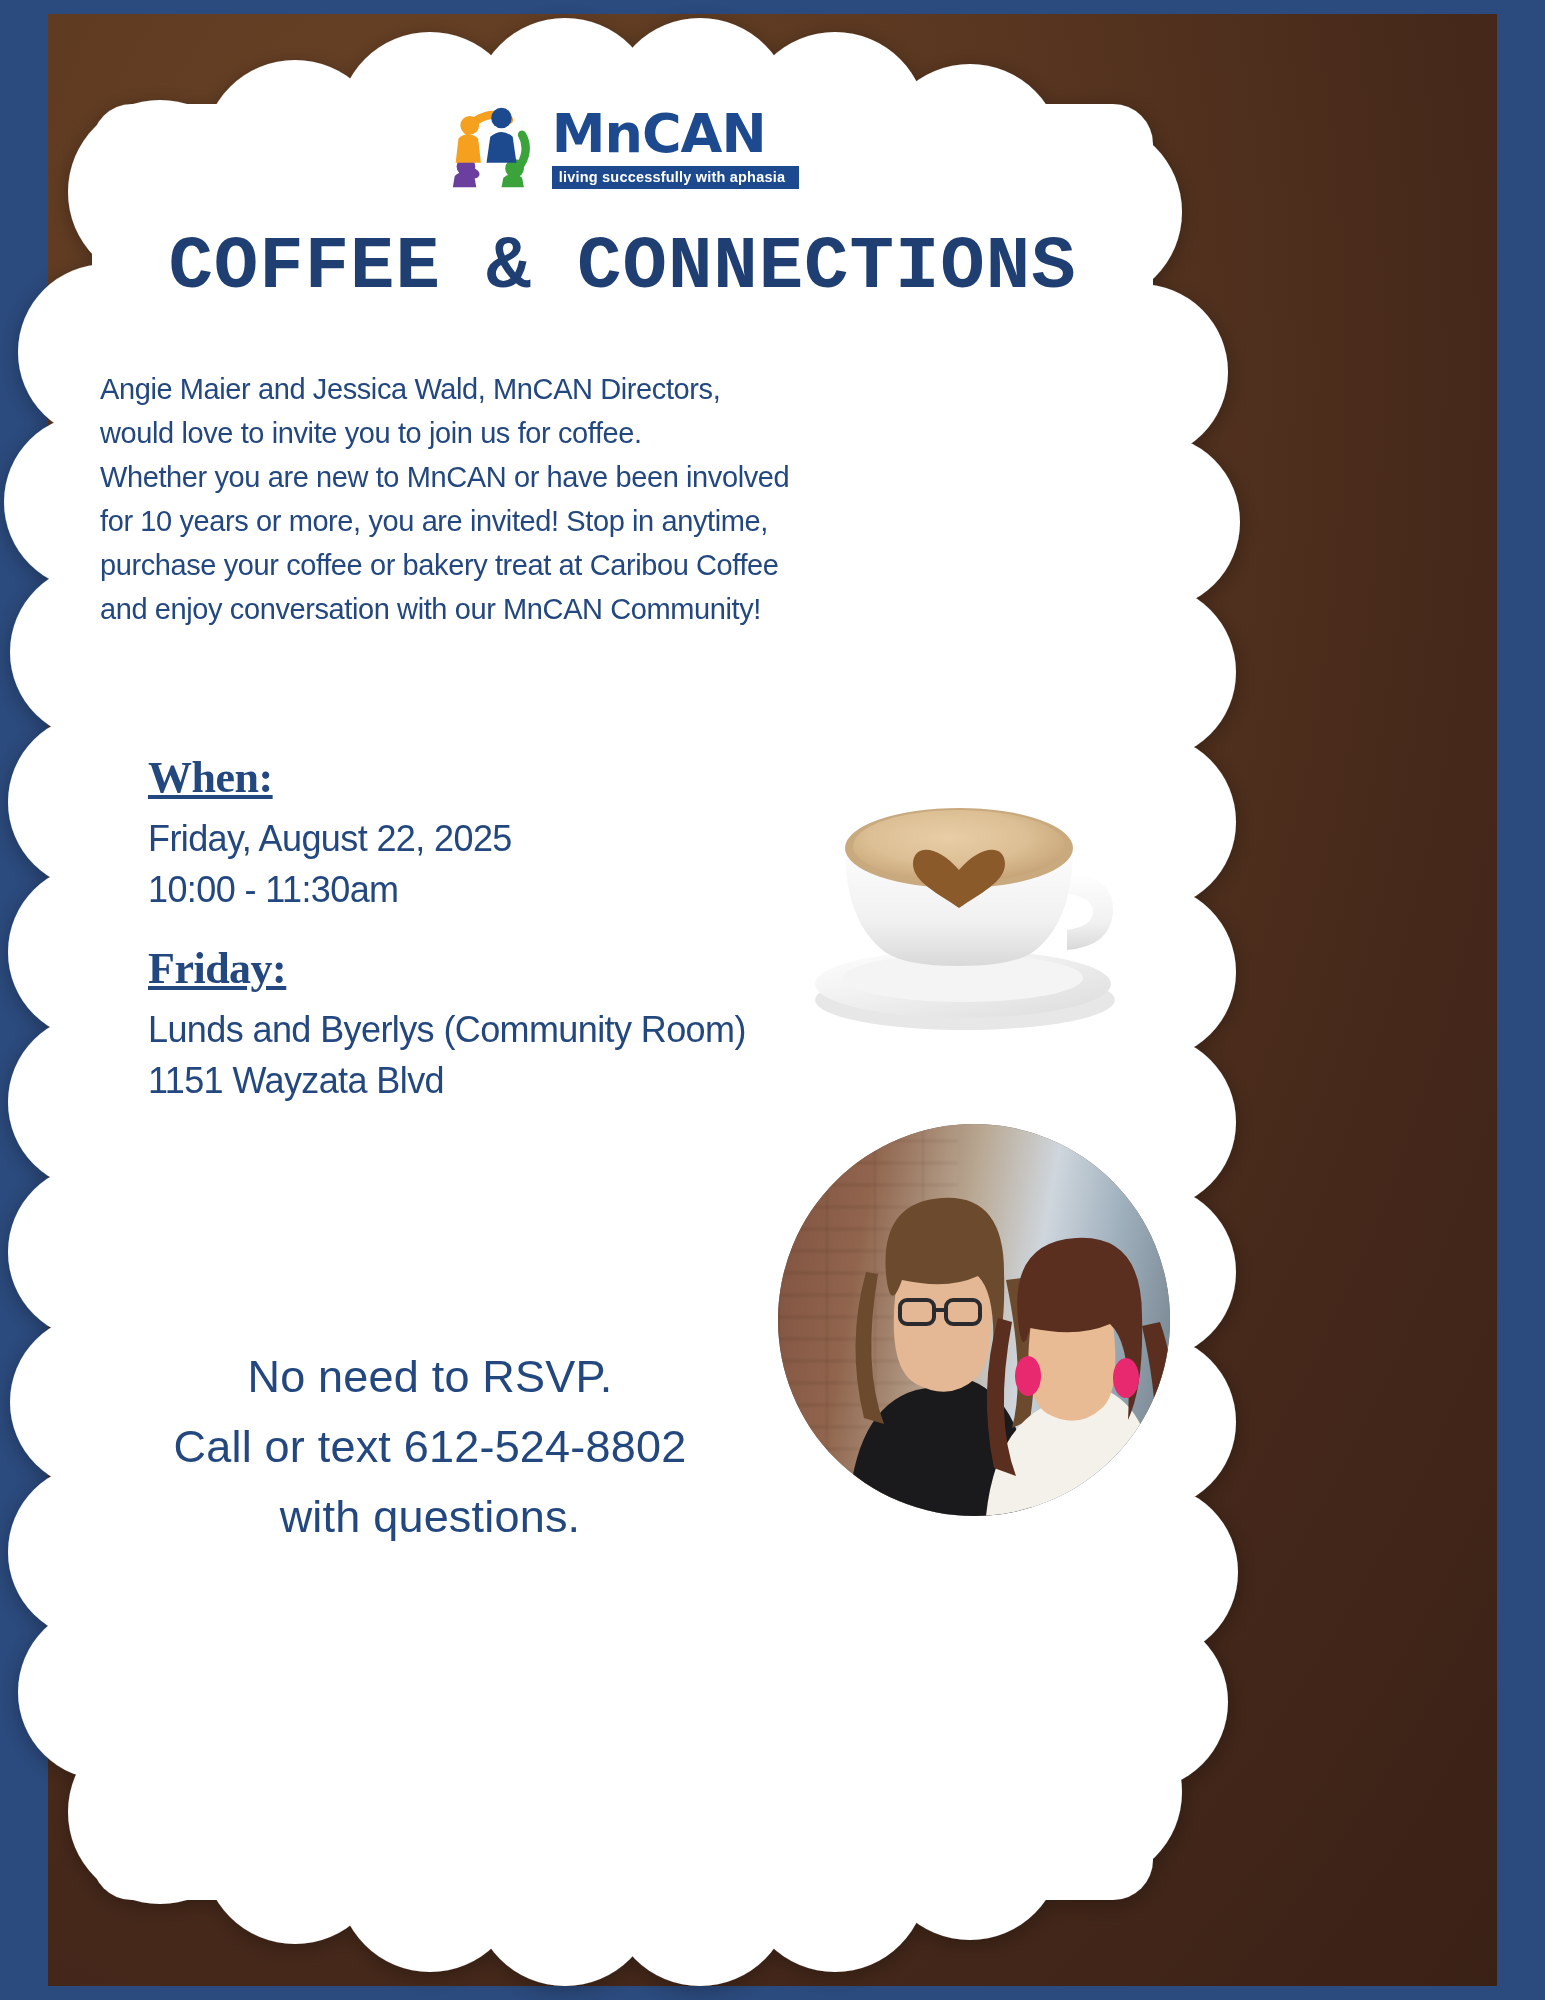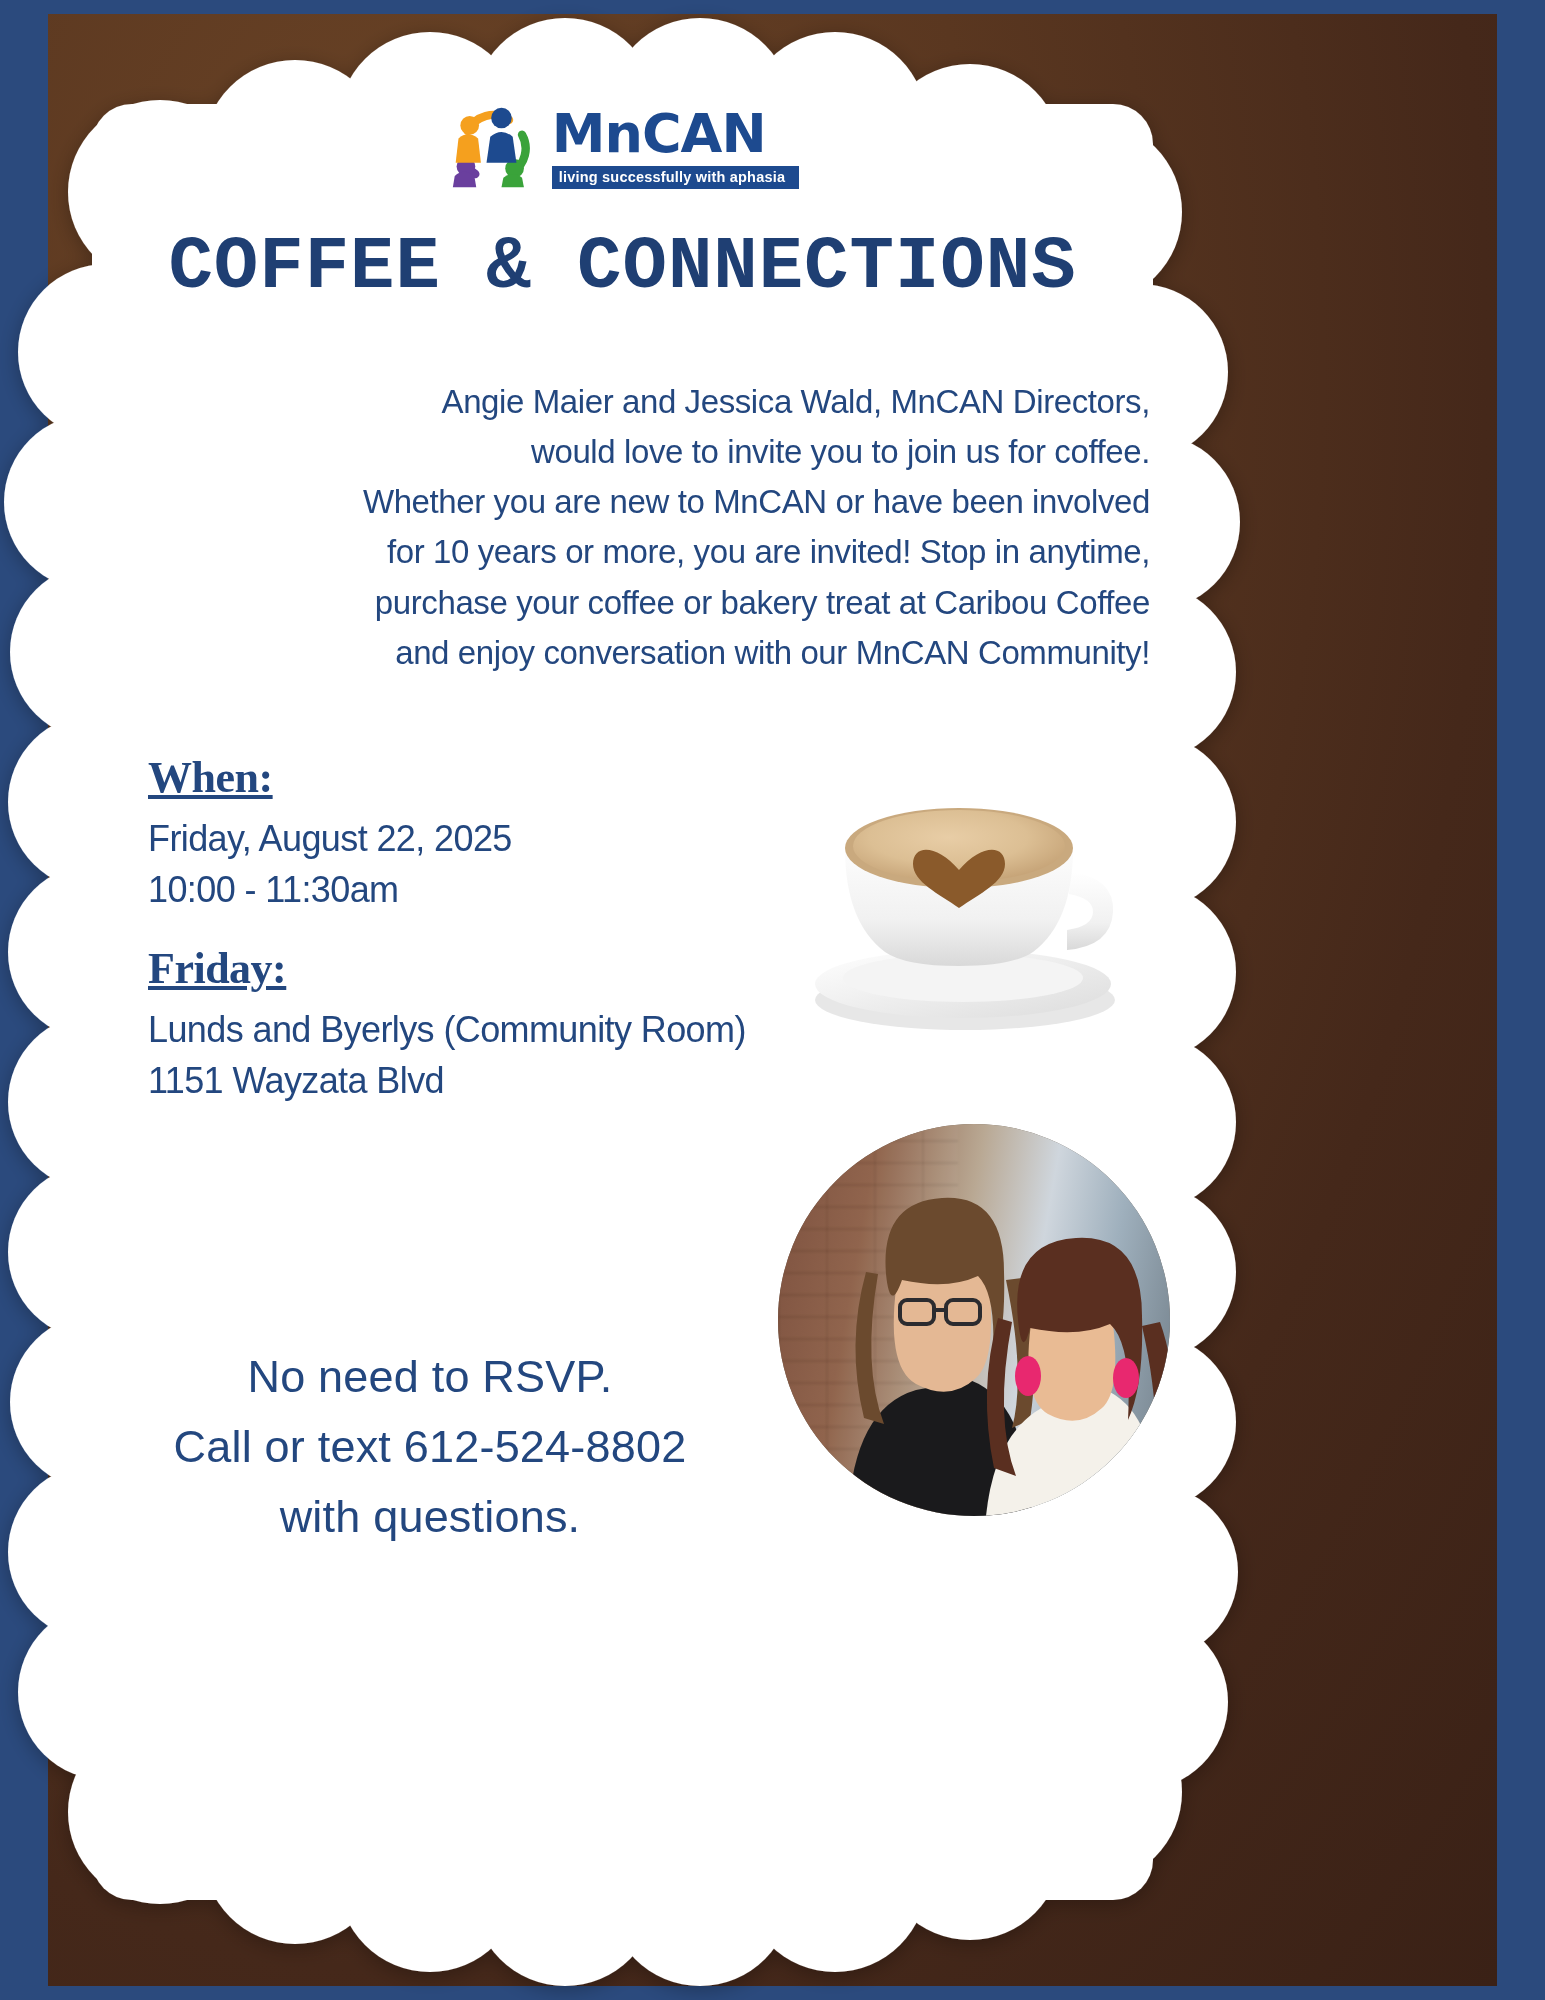--- a/index.html
+++ b/index.html
@@ -111,27 +111,27 @@
     font-family: Liberation Mono, monospace;
     font-weight: bold;
     font-size: 74px;
     letter-spacing: 1px;
     line-height: 1;
   }
 
   
   .intro {
     position: absolute;
-    top: 325px;
+    top: 315px;
     left: 60px;
     width: 1050px;
-    text-align: right;
+    text-align: left;
     color: #23477f;
     font-family: "Liberation Sans", sans-serif;
-    font-size: 33px;
+    font-size: 29px;
     line-height: 1.52;
     letter-spacing: -0.4px;
   }
   .intro div {
     white-space: nowrap;
   }
 
   
   .details {
     position: absolute;

